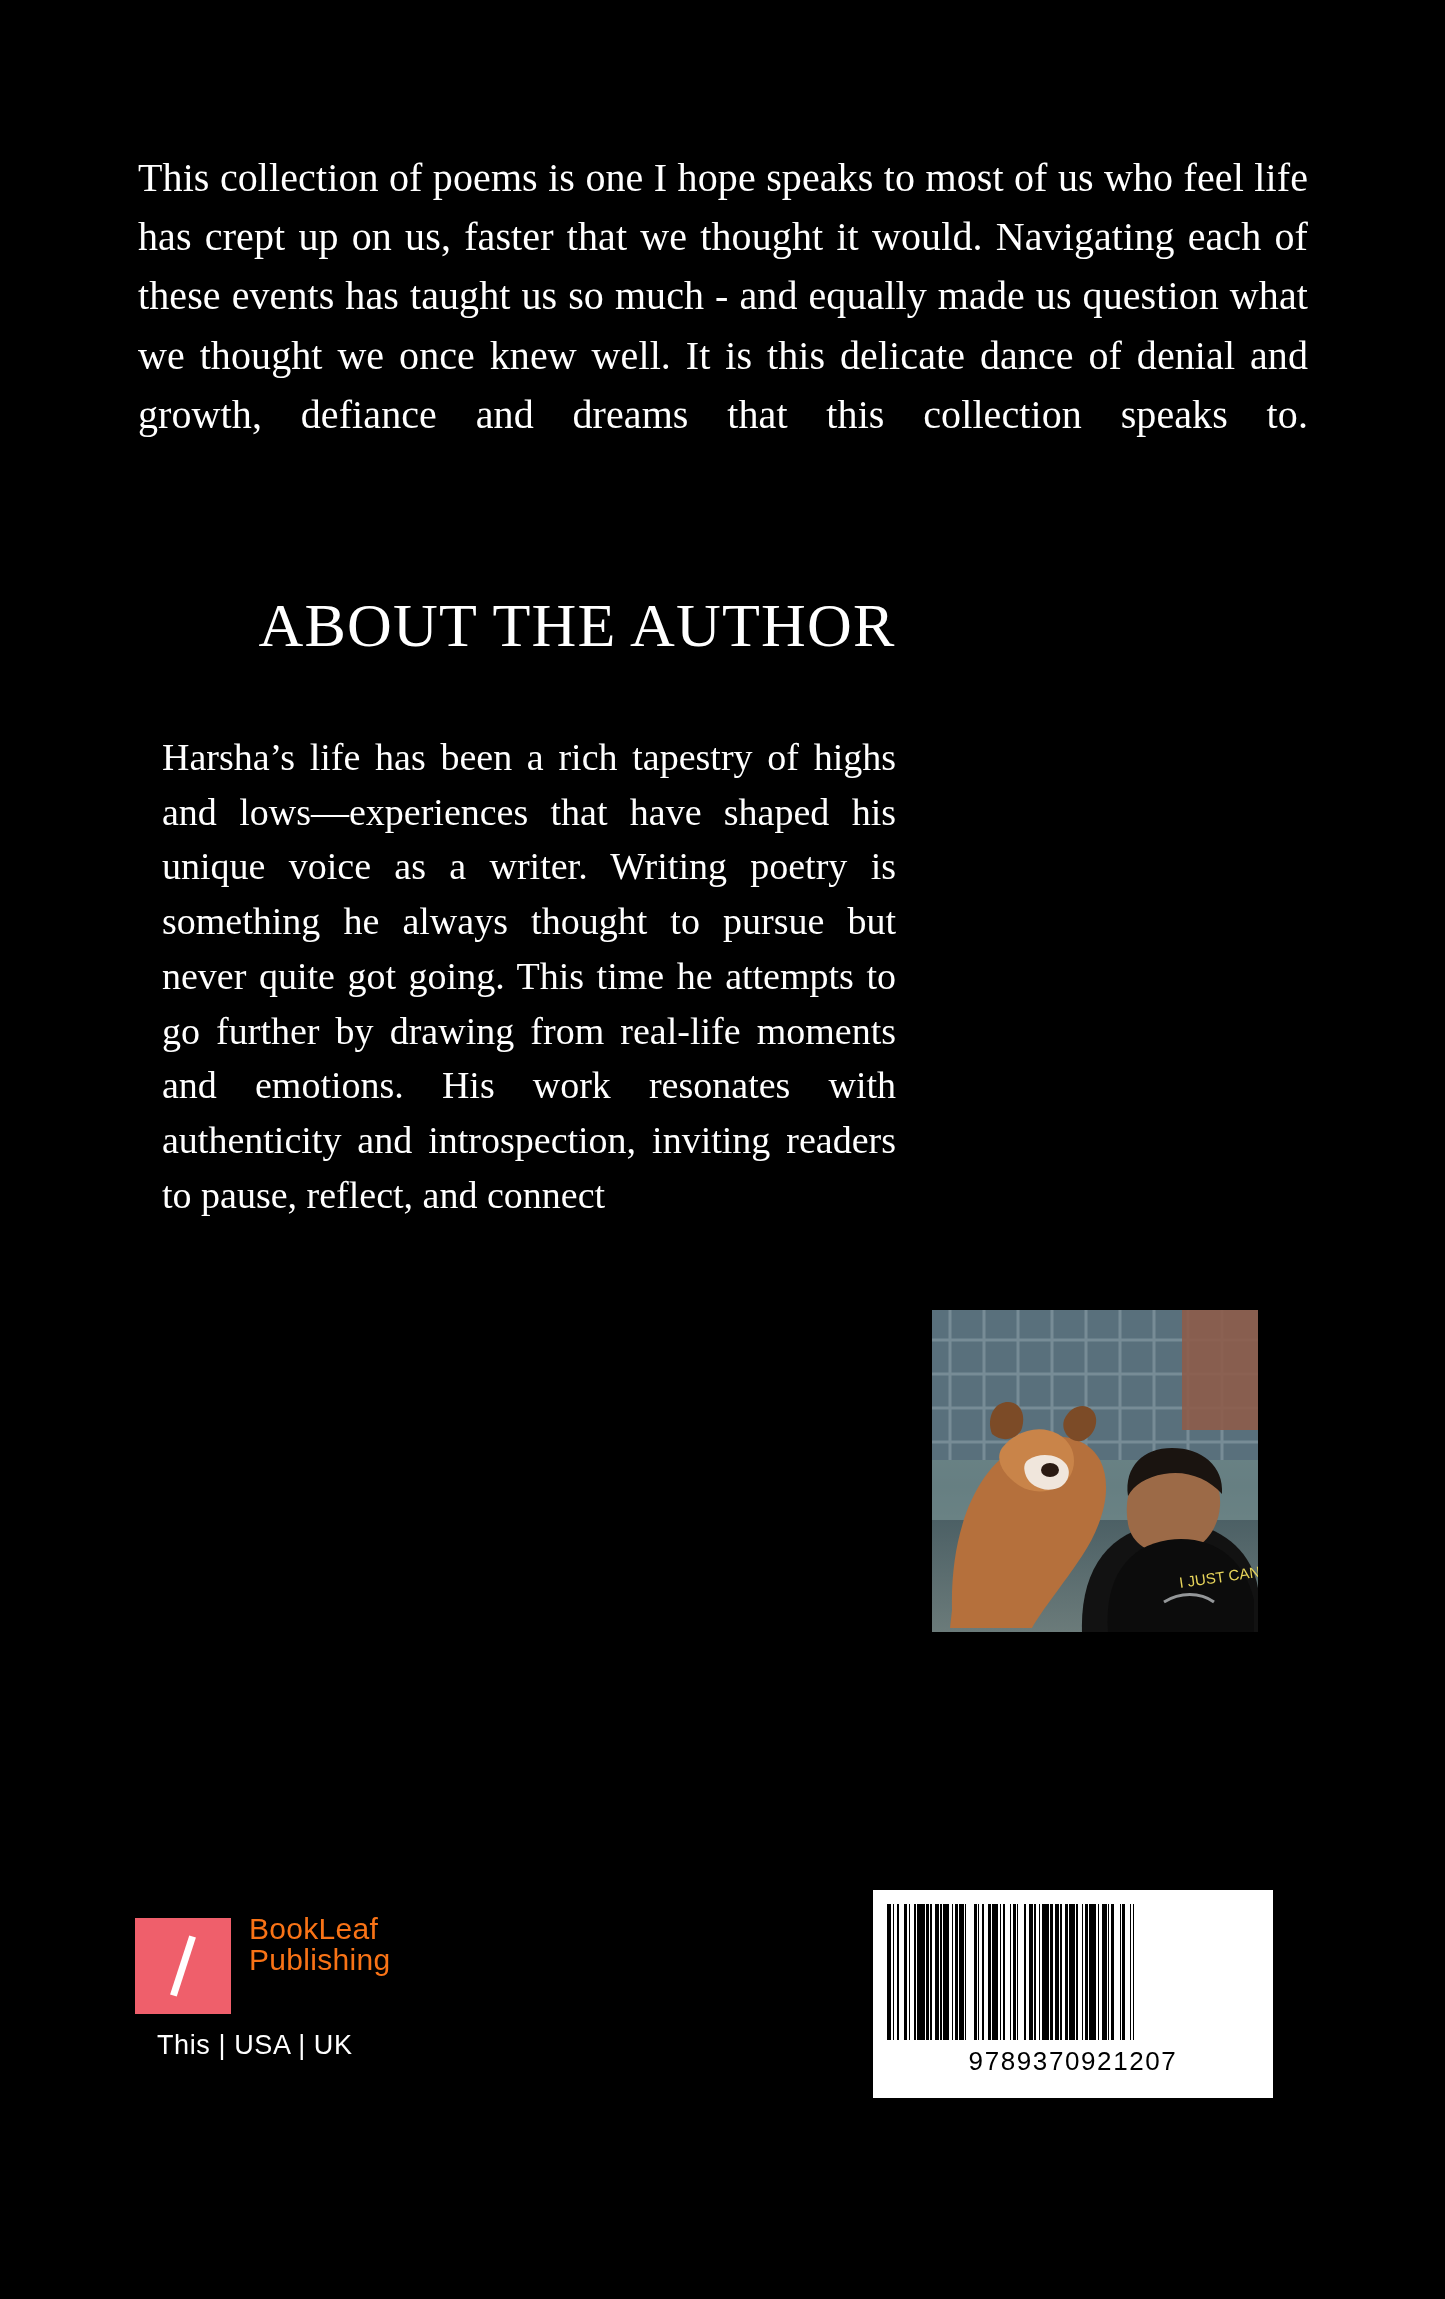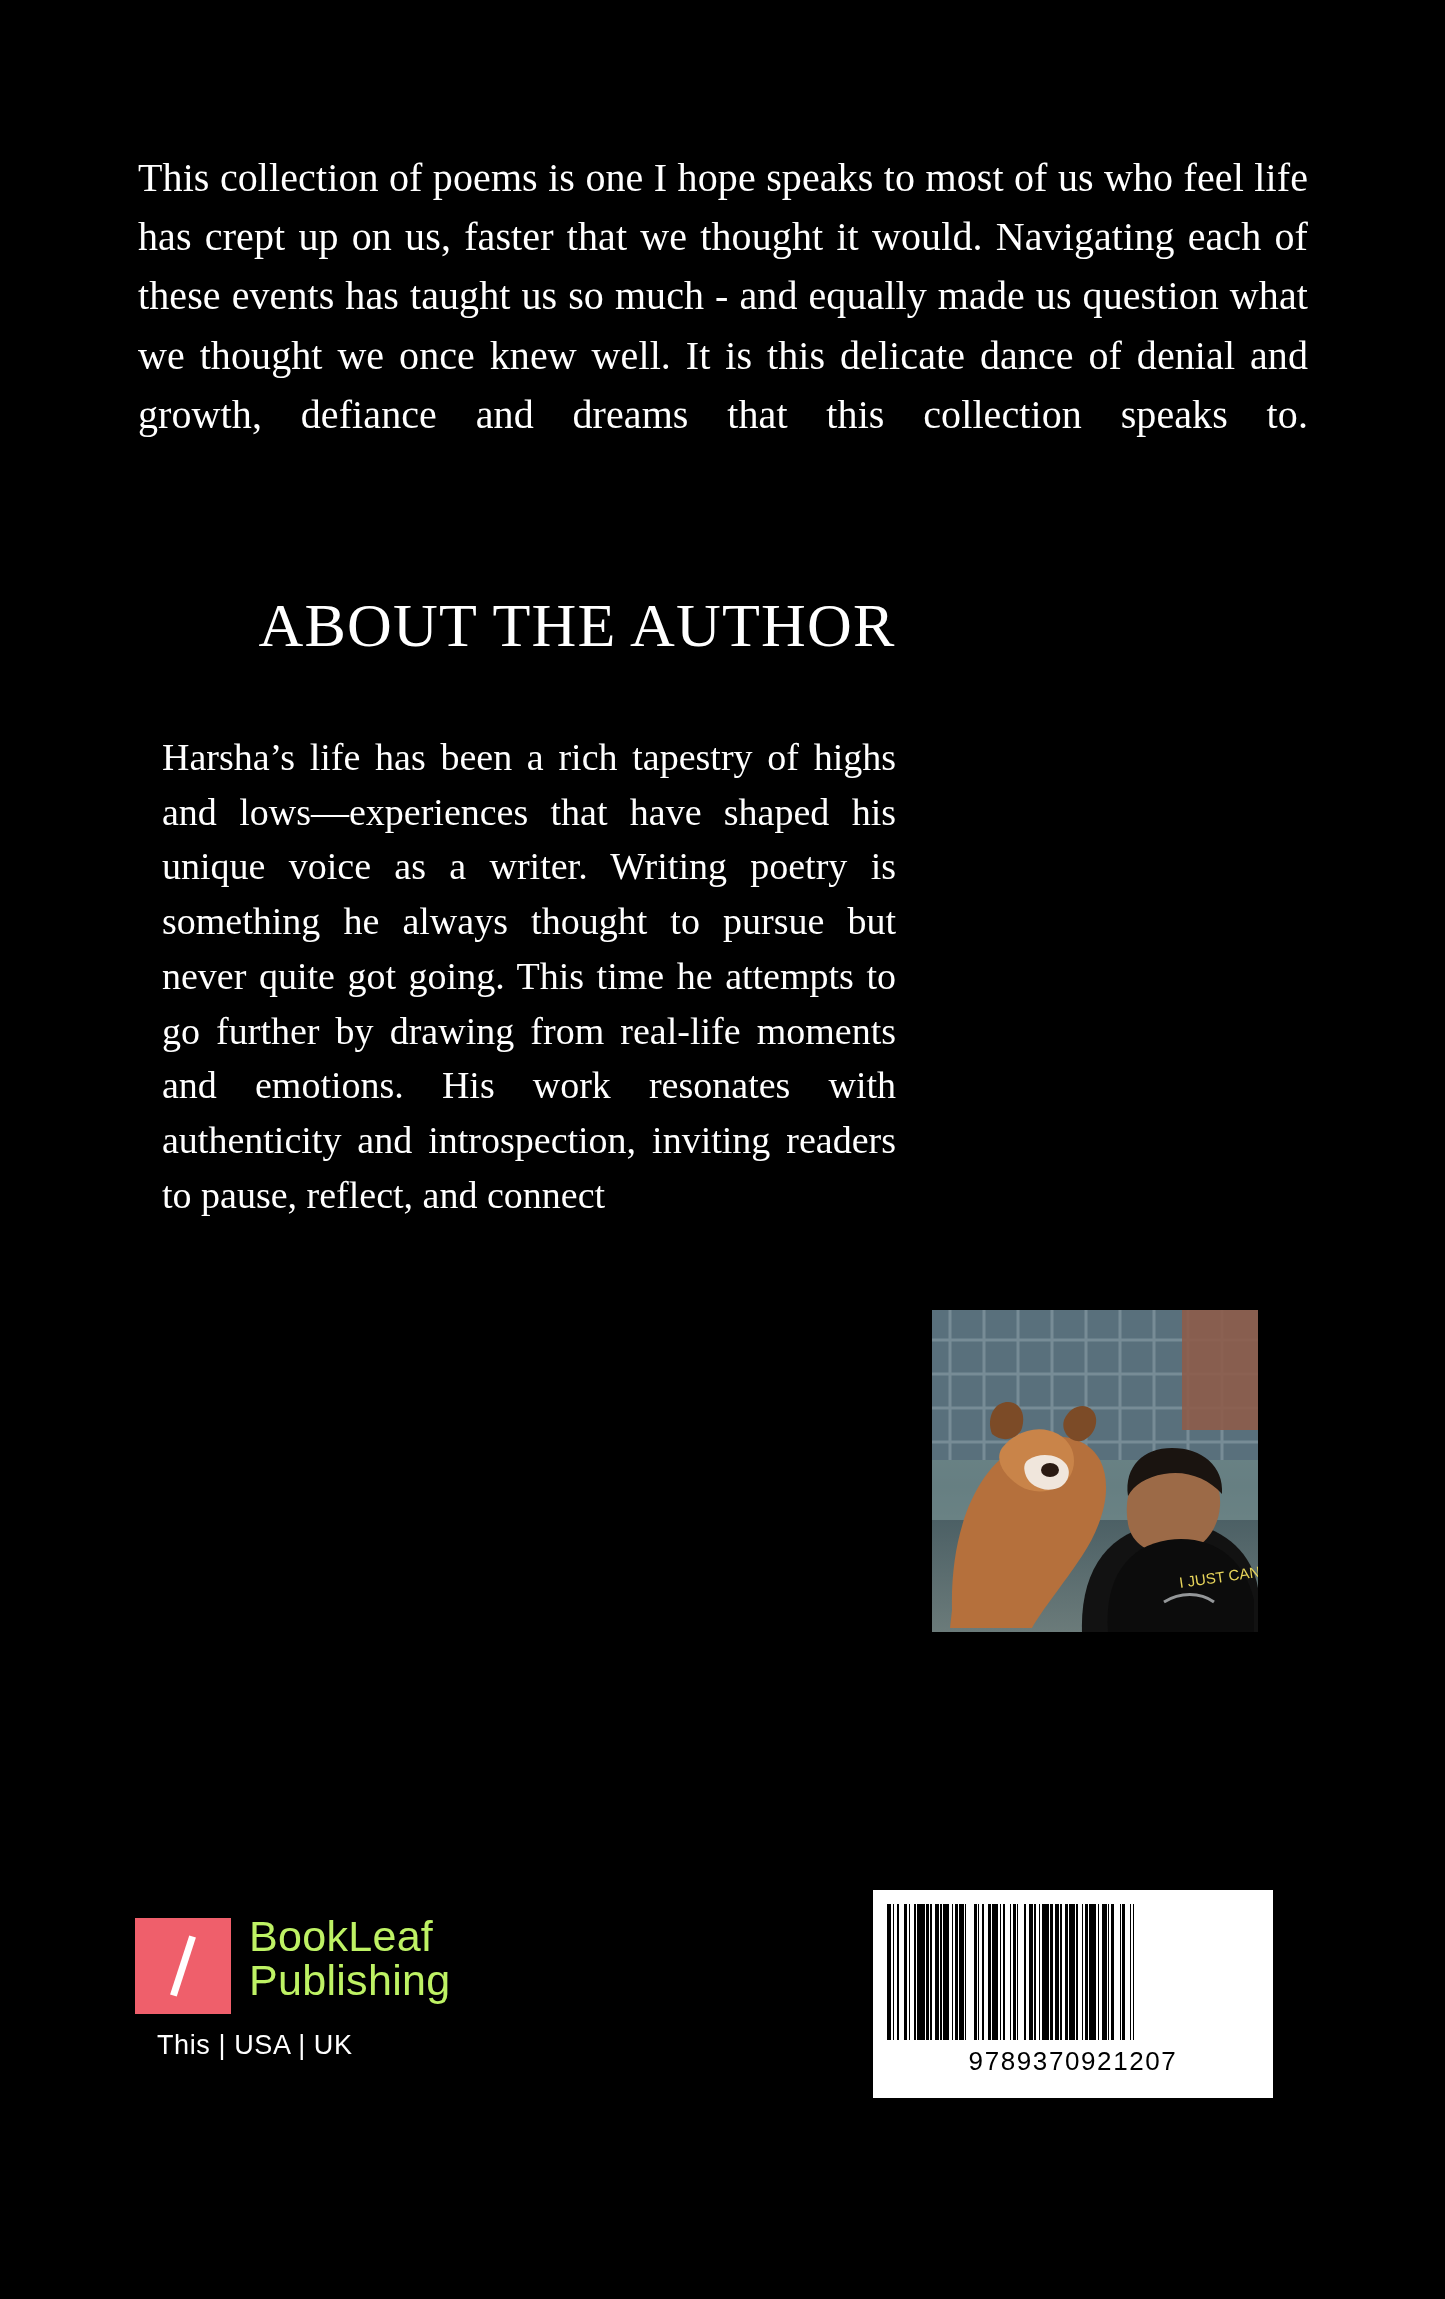--- a/index.html
+++ b/index.html
@@ -95,24 +95,24 @@
     left: 50%;
     top: 50%;
     transform: translate(-50%,-50%) rotate(18deg);
     width: 7px;
     height: 62px;
     background: #ffffff;
   }
   .pub-name {
     margin-left: 18px;
     font-family: "Liberation Sans", sans-serif;
-    font-size: 43px;
+    font-size: 30px;
     line-height: 1.03;
     letter-spacing: 0.3px;
-    color: #bef264;
+    color: #f97316;
     font-weight: 300;
   }
   .pub-name .line2 { display: block; }
   .pub-countries {
     margin-top: 16px;
     margin-left: 22px;
     font-family: "Liberation Sans", sans-serif;
     font-size: 27px;
     letter-spacing: 0.6px;
     color: #ffffff;

